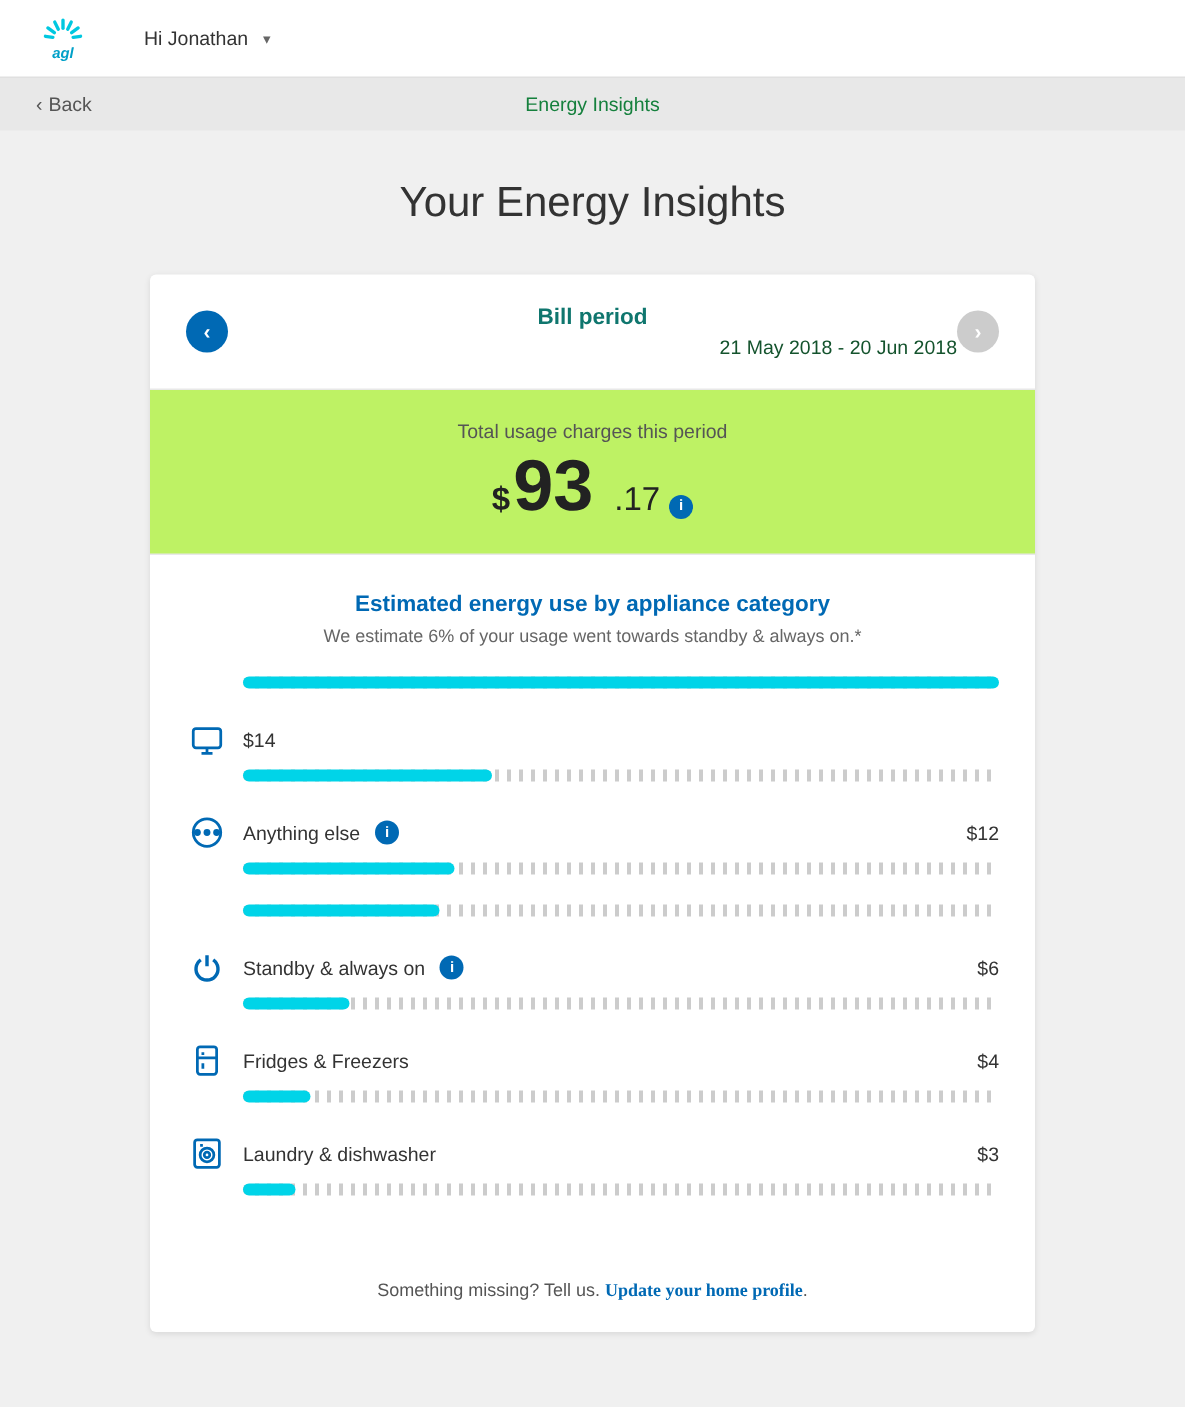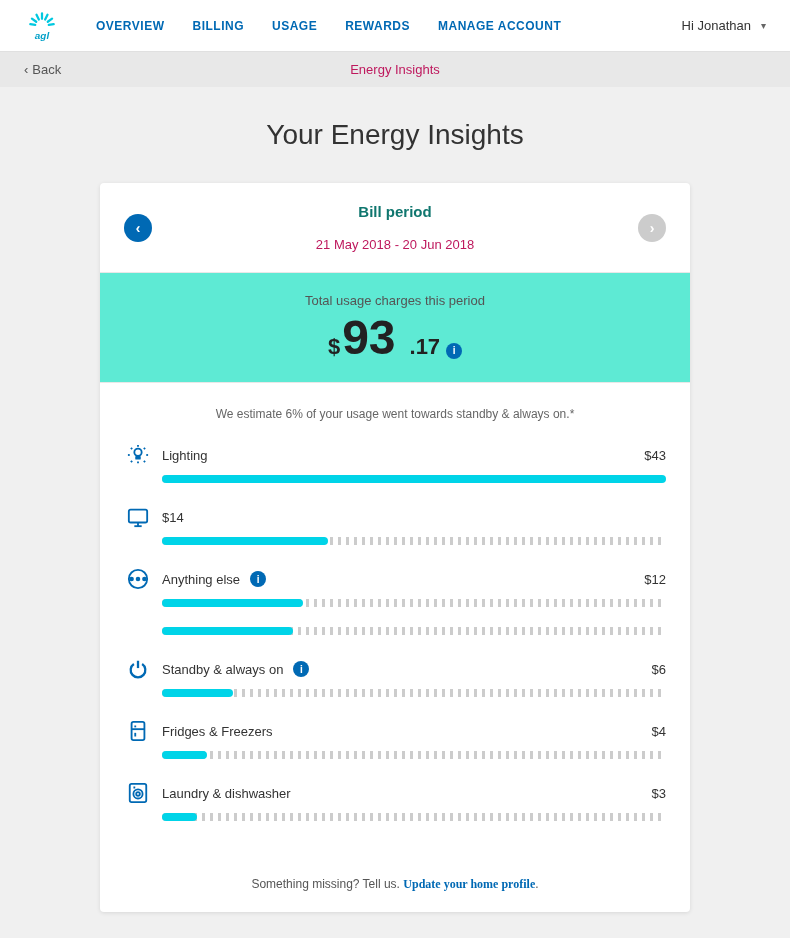--- a/index.html
+++ b/index.html
@@ -67,21 +67,21 @@
       font-size: 13px;
       color: #555;
       cursor: pointer;
     }
     .back-link .arrow { font-size: 13px; }
     .breadcrumb-title {
       position: absolute;
       left: 50%;
       transform: translateX(-50%);
       font-size: 13px;
-      color: #be185d;
+      color: #15803d;
     }
 
     
     .main {
       padding: 32px 16px;
       max-width: 790px;
       margin: 0 auto;
     }
     .page-title {
       text-align: center;
@@ -110,22 +110,23 @@
       border-bottom: 1px solid #e8e8e8;
     }
     .bill-period-info { text-align: center; flex: 1; }
     .bill-period-label {
       font-size: 15px;
       font-weight: bold;
       color: #0f766e;
     }
     .bill-period-dates {
       font-size: 13px;
-      color: #be185d;
-      margin-top: 17px;
+      color: #14532d;
+      margin-top: 4px;
+      text-align: right;
     }
     .nav-btn {
       width: 28px;
       height: 28px;
       border-radius: 50%;
       border: none;
       cursor: pointer;
       display: flex;
       align-items: center;
       justify-content: center;
@@ -133,21 +134,21 @@
       font-weight: bold;
     }
     .nav-btn-prev { background: #0069b4; color: #fff; }
     .nav-btn-next { background: #ccc; color: #fff; }
 
     
     .total-charges {
       padding: 20px 24px;
       text-align: center;
       border-bottom: 1px solid #e8e8e8;
-      background: #5eead4;
+      background: #bef264;
     }
     .total-charges-label {
       font-size: 13px;
       color: #555;
       margin-bottom: 6px;
     }
     .total-amount {
       display: flex;
       align-items: baseline;
       justify-content: center;
@@ -159,21 +160,21 @@
       color: #222;
     }
     .amount-large {
       font-size: 48px;
       font-weight: bold;
       color: #222;
       line-height: 1;
     }
     .amount-cents {
       font-size: 22px;
-      font-weight: bold;
+      font-weight: normal;
       color: #222;
       margin-left: 12px;
     }
     .info-icon-circle {
       display: inline-flex;
       align-items: center;
       justify-content: center;
       width: 16px;
       height: 16px;
       border-radius: 50%;
@@ -277,27 +278,20 @@
         <line x1="6.1" y1="-12.5" x2="3.5" y2="-7.2" stroke="#00c8e0" stroke-width="2.5" stroke-linecap="round"></line>
         <line x1="11.2" y1="-8.2" x2="6.4" y2="-4.7" stroke="#00c8e0" stroke-width="2.5" stroke-linecap="round"></line>
         <line x1="-6.1" y1="-12.5" x2="-3.5" y2="-7.2" stroke="#00c8e0" stroke-width="2.5" stroke-linecap="round"></line>
         <line x1="-11.2" y1="-8.2" x2="-6.4" y2="-4.7" stroke="#00c8e0" stroke-width="2.5" stroke-linecap="round"></line>
         <line x1="13" y1="-2" x2="7.5" y2="-1.2" stroke="#00c8e0" stroke-width="2.5" stroke-linecap="round"></line>
         <line x1="-13" y1="-2" x2="-7.5" y2="-1.2" stroke="#00c8e0" stroke-width="2.5" stroke-linecap="round"></line>
       </g>
       <text x="20" y="34" text-anchor="middle" font-size="11" font-weight="bold" fill="#00a0c8" font-family="Arial">agl</text>
     </svg>
   </div>
-  <nav class="nav">
-    <a class="nav-item">OVERVIEW</a>
-    <a class="nav-item">BILLING</a>
-    <a class="nav-item">USAGE</a>
-    <a class="nav-item">REWARDS</a>
-    <a class="nav-item">MANAGE ACCOUNT</a>
-  </nav>
   <div class="user-menu">
     <span>Hi Jonathan</span>
     <span class="chevron">▾</span>
   </div>
 </div>
 
 <div class="breadcrumb-bar">
   <div class="back-link">
     <span class="arrow">‹</span>
     <span>Back</span>
@@ -323,41 +317,24 @@
       <div class="total-charges-label">Total usage charges this period</div>
       <div class="total-amount">
         <span class="dollar-sign">$</span>
         <span class="amount-large">93</span>
         <span class="amount-cents">.17</span>
         <span class="info-icon-circle">i</span>
       </div>
     </div>
 
     <div class="appliance-section">
+      <div class="appliance-title">Estimated energy use by appliance category</div>
       <div class="appliance-subtitle">We estimate 6% of your usage went towards standby &amp; always on.*</div>
 
       <div class="appliance-item">
-        <div class="appliance-row">
-          <div class="appliance-icon">
-            <svg viewBox="0 0 24 24" fill="none" stroke="#0069b4" stroke-width="2">
-              <circle cx="12" cy="9" r="4"></circle>
-              <line x1="12" y1="1" x2="12" y2="3"></line>
-              <line x1="12" y1="19" x2="12" y2="21"></line>
-              <line x1="4.22" y1="4.22" x2="5.64" y2="5.64"></line>
-              <line x1="18.36" y1="18.36" x2="19.78" y2="19.78"></line>
-              <line x1="1" y1="12" x2="3" y2="12"></line>
-              <line x1="21" y1="12" x2="23" y2="12"></line>
-              <line x1="4.22" y1="19.78" x2="5.64" y2="18.36"></line>
-              <line x1="18.36" y1="5.64" x2="19.78" y2="4.22"></line>
-              <rect x="9" y="13" width="6" height="4" rx="1" fill="#0069b4" stroke="none"></rect>
-            </svg>
-          </div>
-          <span class="appliance-name">Lighting</span>
-          <span class="appliance-cost">$43</span>
-        </div>
         <div class="bar-track">
           <div class="bar-fill" style="width: 100%;"></div>
         </div>
       </div>
 
       <div class="appliance-item">
         <div class="appliance-row">
           <div class="appliance-icon">
             <svg viewBox="0 0 24 24" fill="none" stroke="#0069b4" stroke-width="2">
               <rect x="2" y="4" width="20" height="14" rx="2"></rect>

